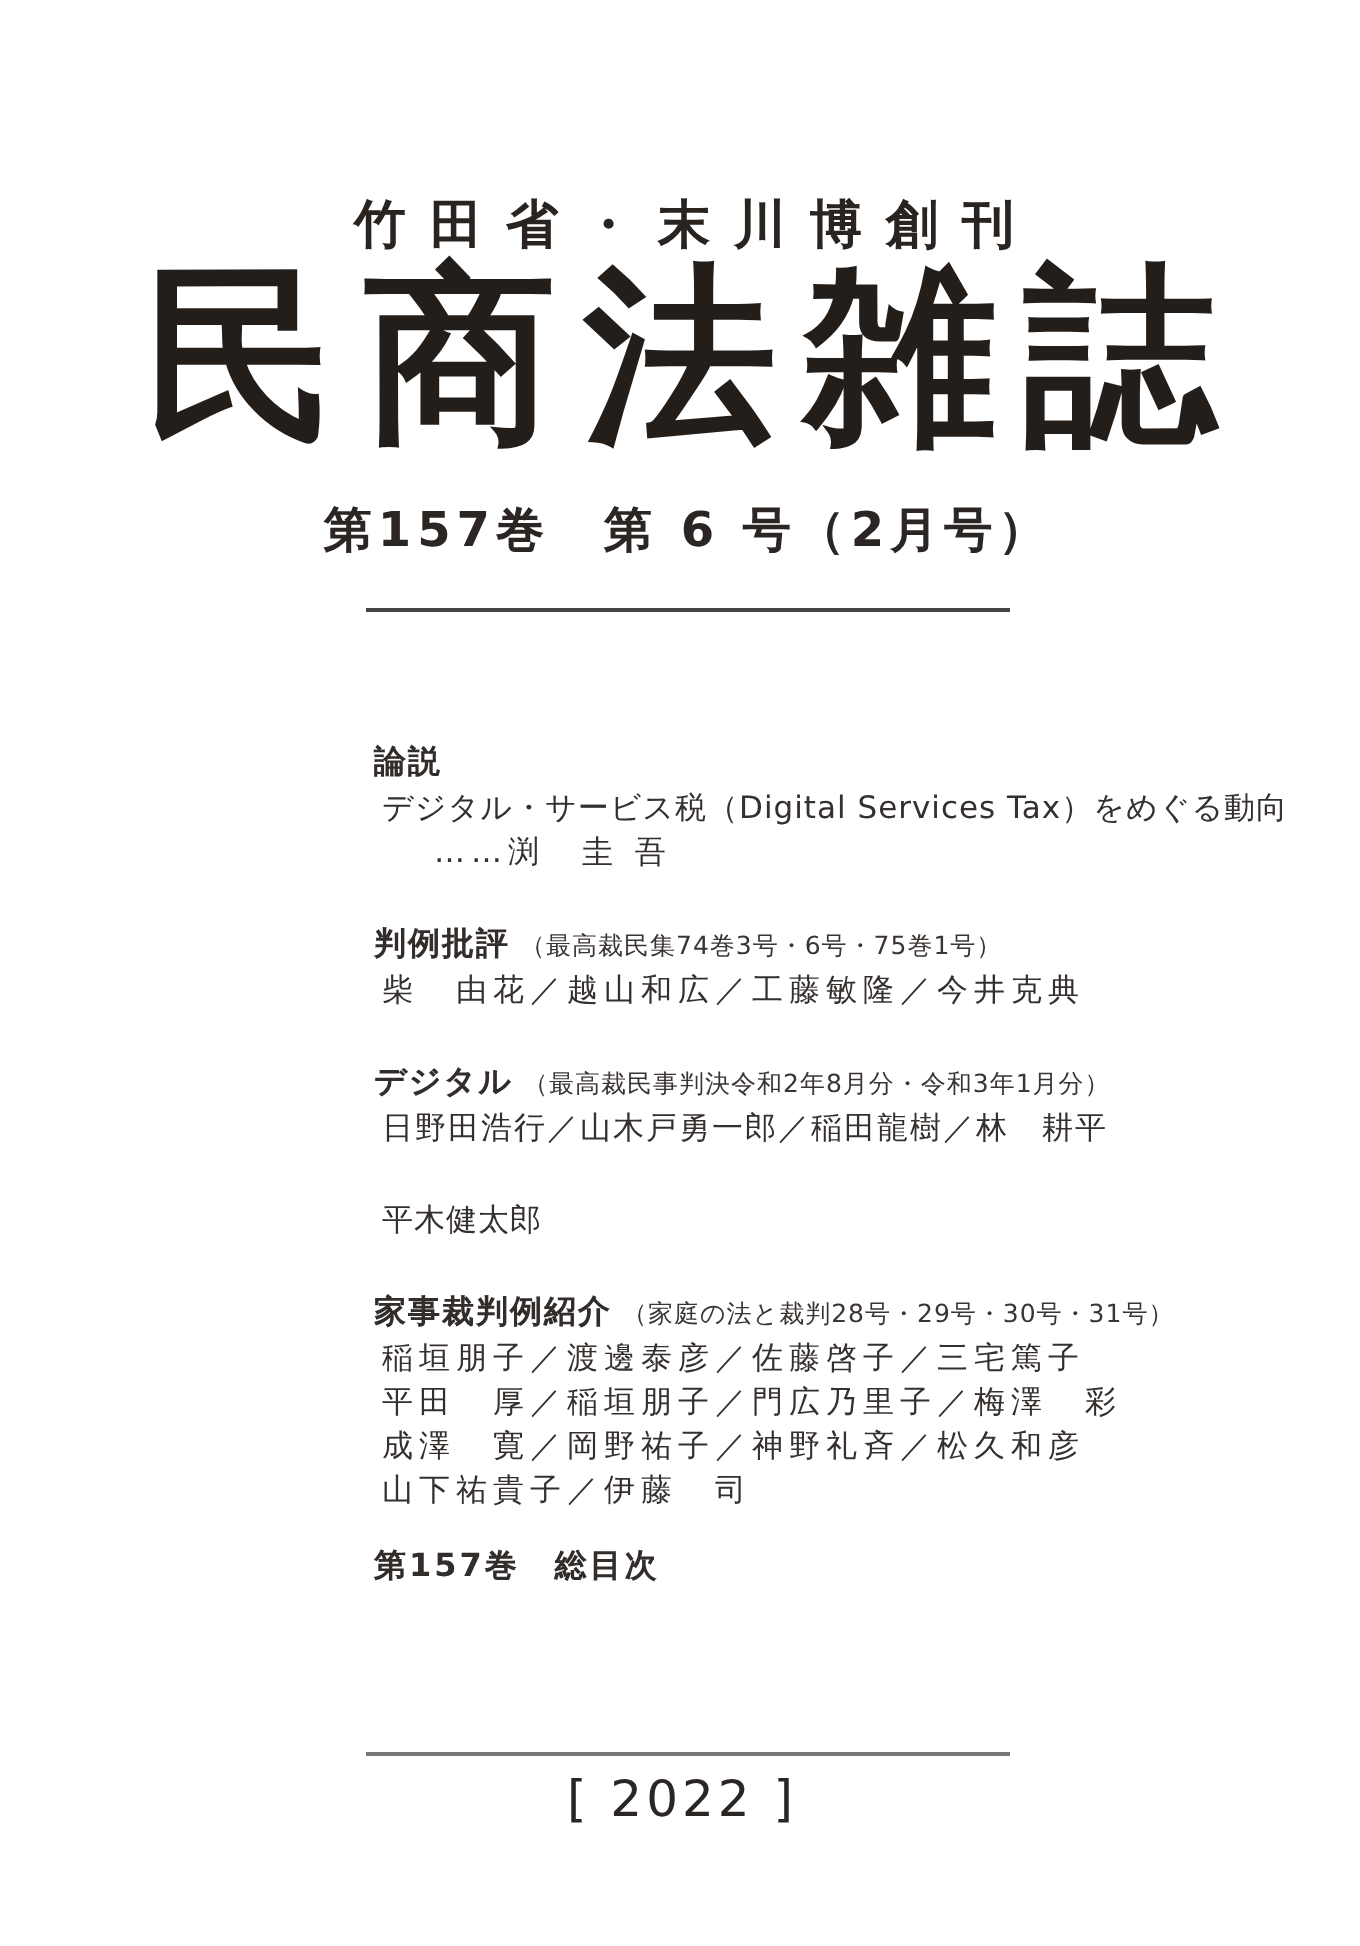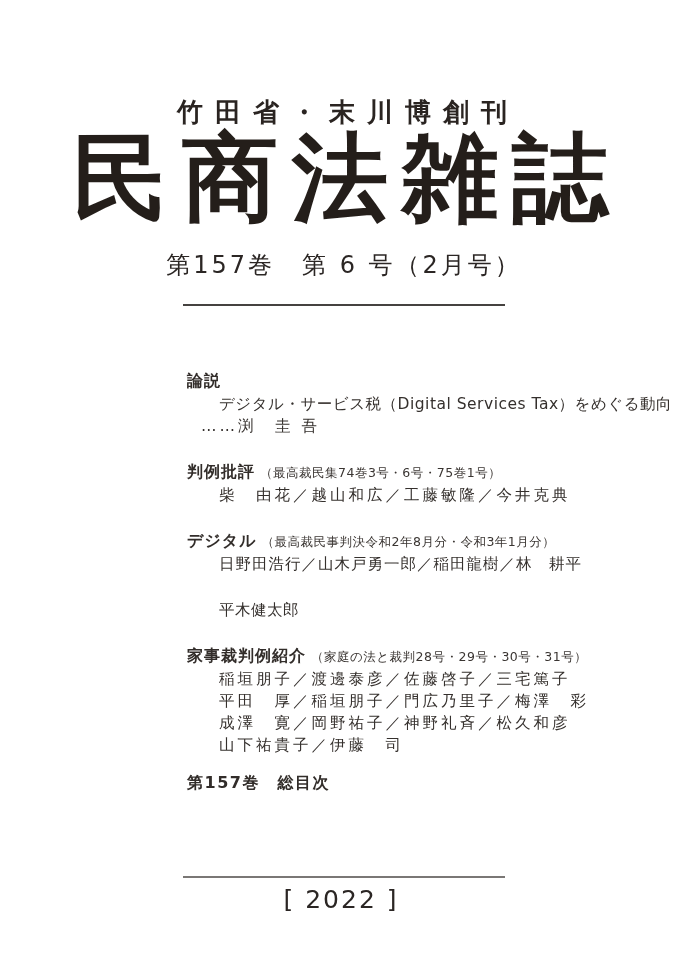--- a/index.html
+++ b/index.html
@@ -40,21 +40,21 @@
     box-sizing: border-box;
     color: #241e1a;
     white-space: nowrap;
     margin: 0;
   }
   .issue-line {
     position: absolute;
     top: 249px; left: 0; width: 100%;
     text-align: center;
     font-size: 24px;
-    font-weight: 400;
+    font-weight: 700;
     letter-spacing: 3px;
     padding-left: 8px;
     box-sizing: border-box;
     color: #2b2624;
     white-space: nowrap;
   }
   .rule {
     position: absolute;
     left: 183px;
     width: 322px;
@@ -83,25 +83,25 @@
     font-size: 12.5px;
     font-weight: 500;
     letter-spacing: 0.5px;
     margin-left: 5px;
     color: #3a3532;
   }
   .toc-line {
     font-size: 15.5px;
     font-weight: 500;
     line-height: 22px;
-    margin-left: 32px;
+    margin-left: 4px;
     color: #35302d;
     white-space: nowrap;
   }
-  .deep-indent { margin-left: 14px; }
+  .deep-indent { margin-left: 30px; }
   .ls-none   { letter-spacing: 0.5px; }
   .ls-slight { letter-spacing: 1px; }
   .ls-wide   { letter-spacing: 3px; }
   .volume-index {
     font-size: 16px;
     font-weight: 600;
     letter-spacing: 1.5px;
     line-height: 22px;
     color: #322d2a;
     white-space: nowrap;

